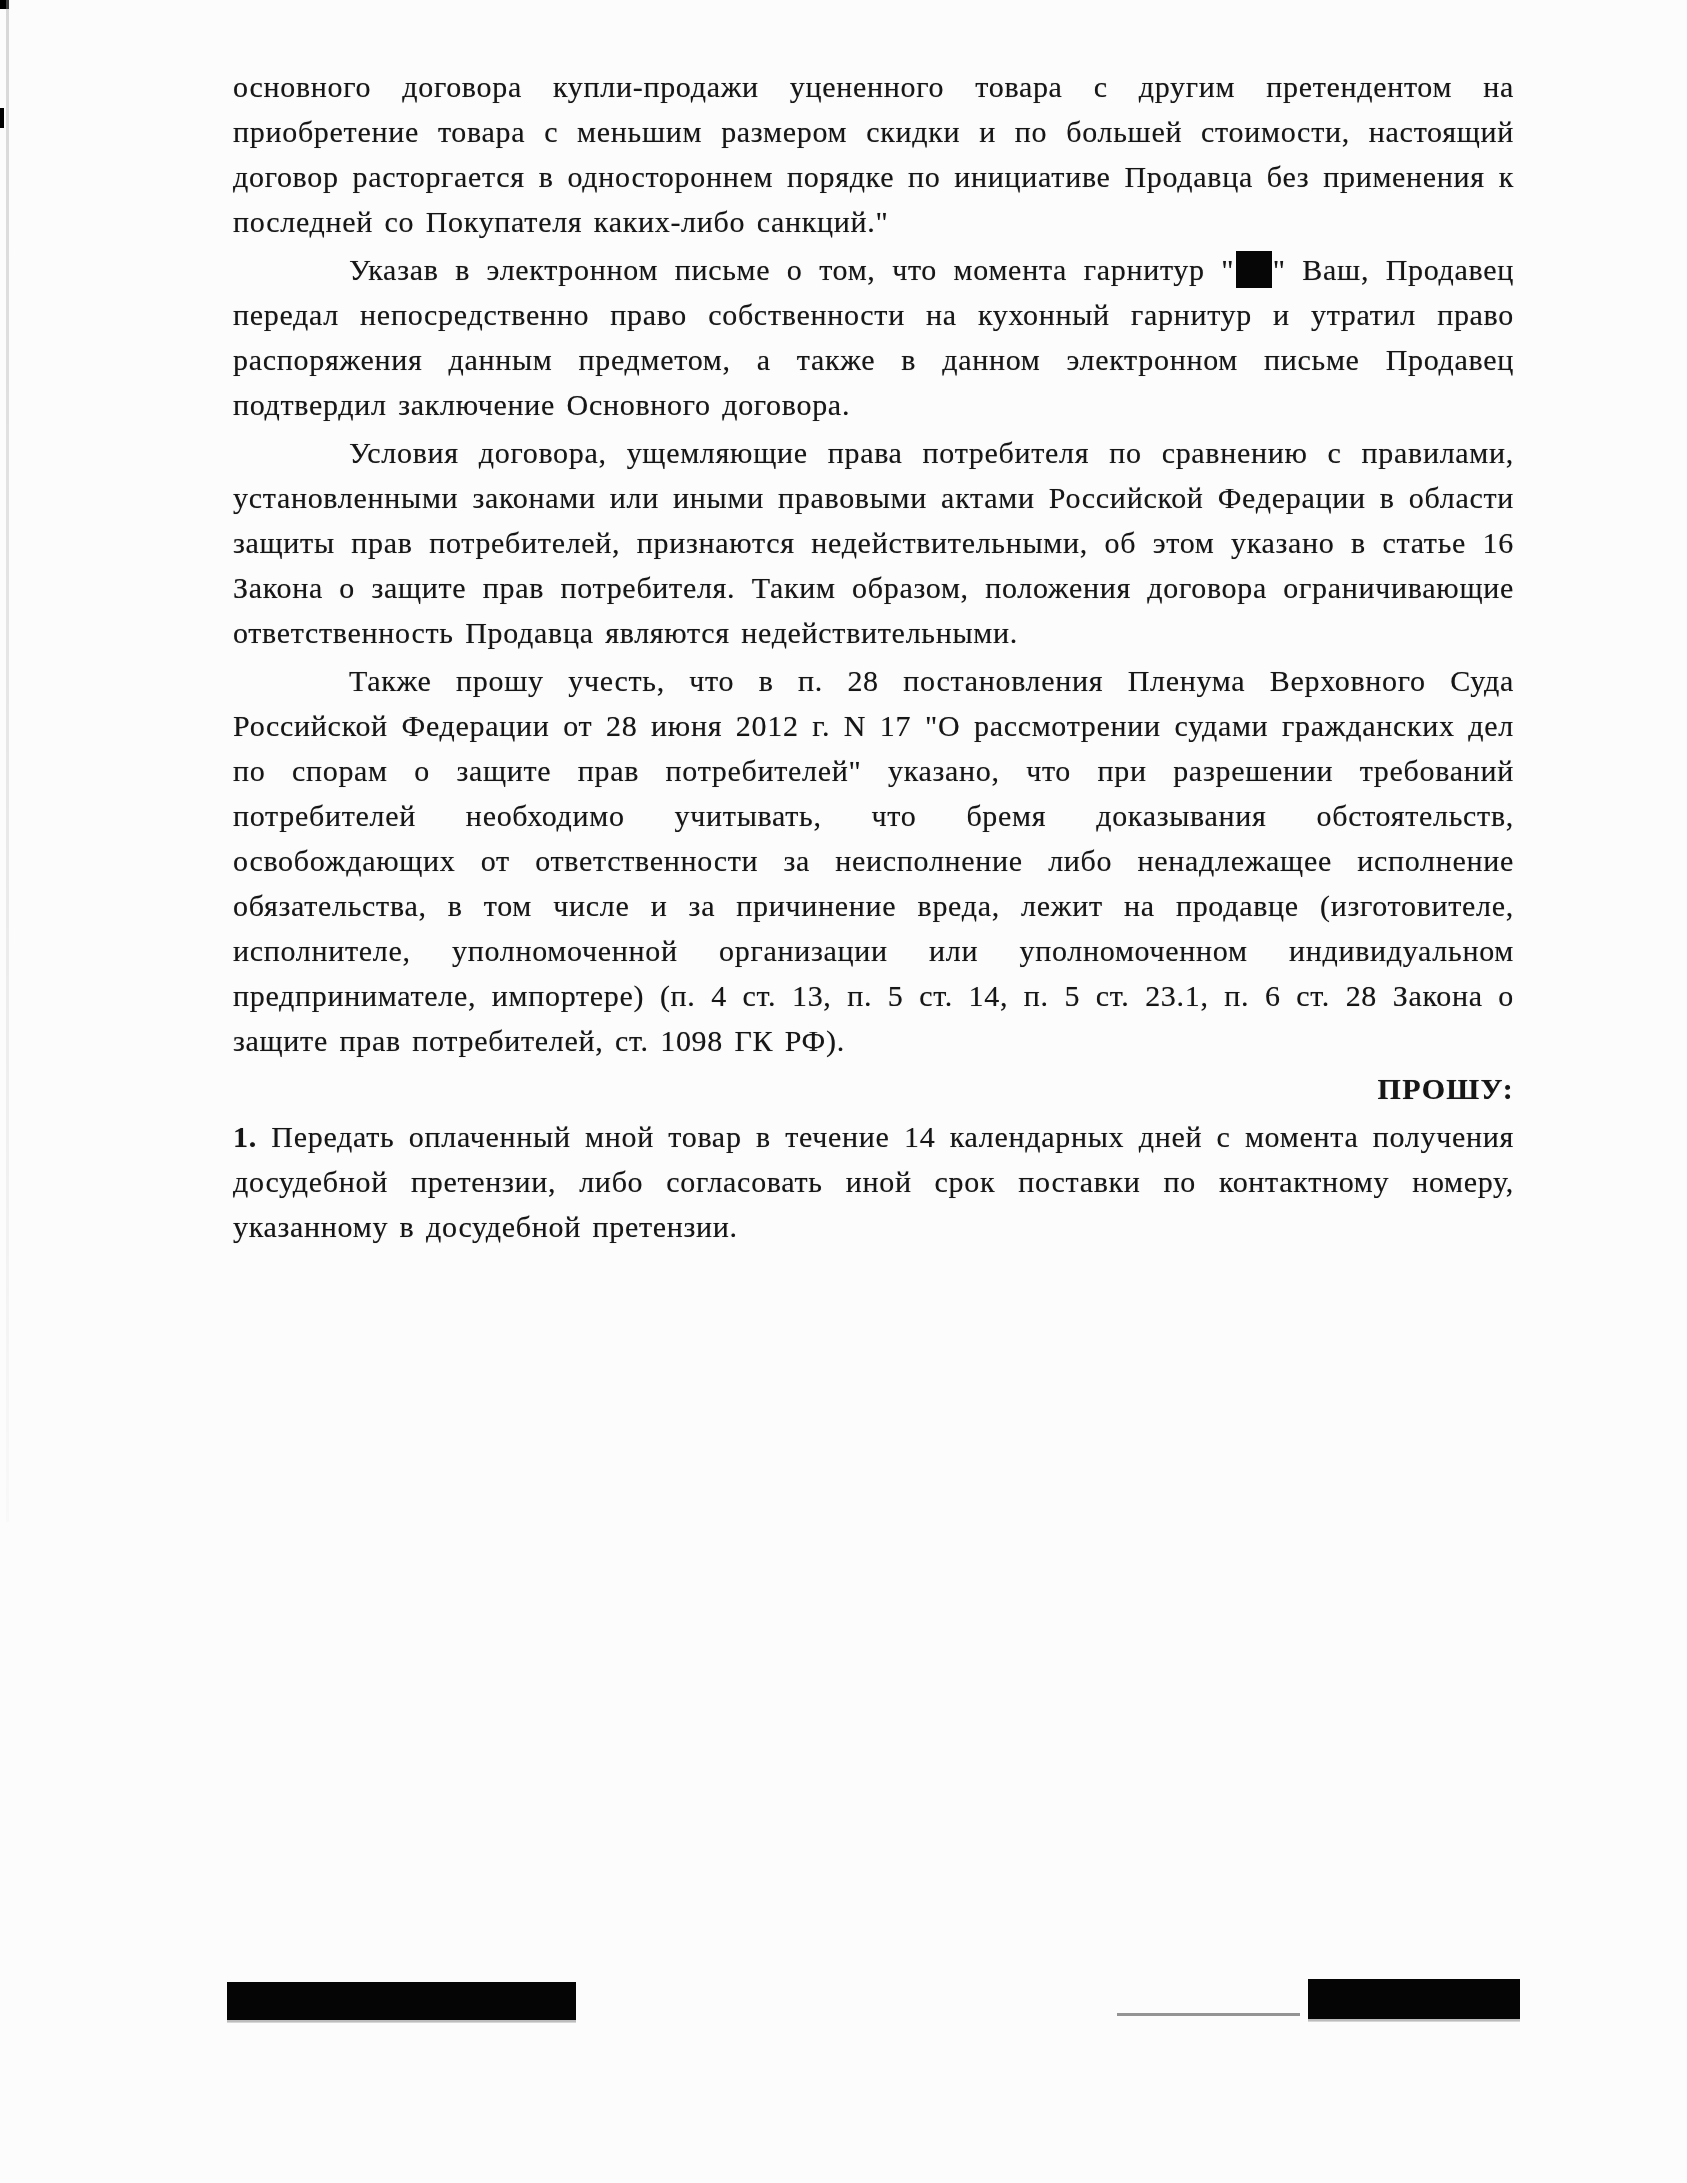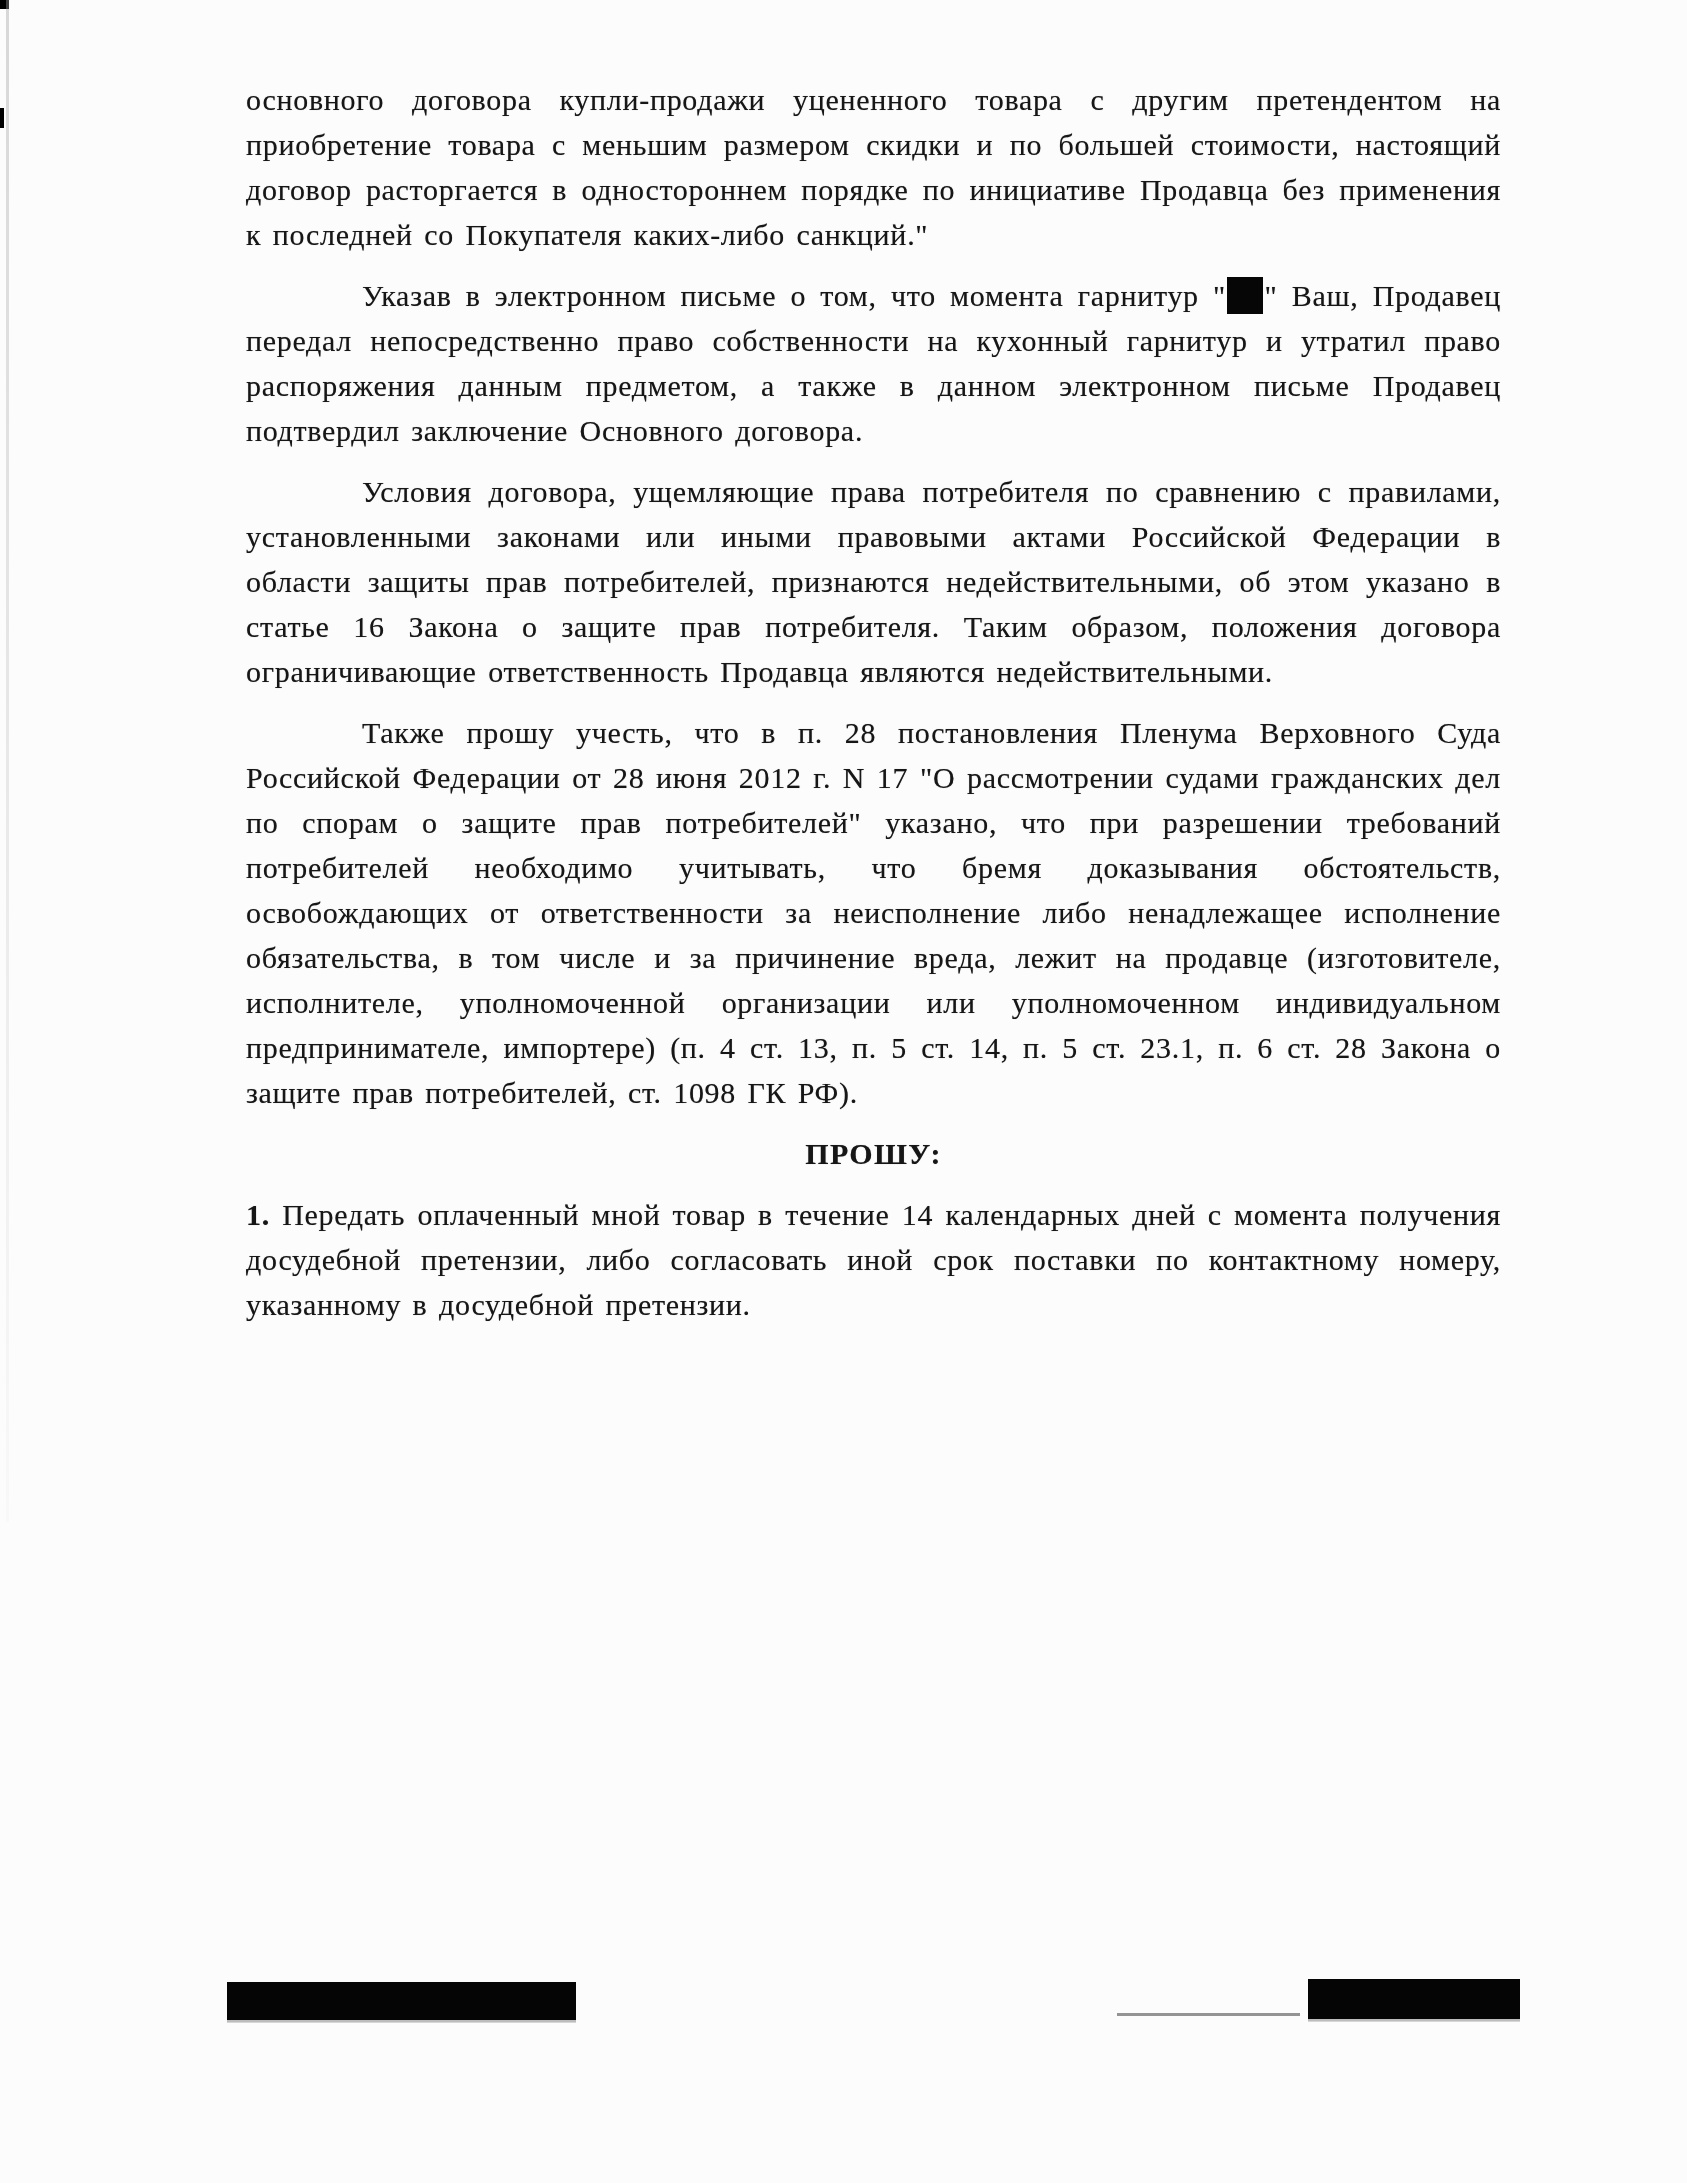--- a/index.html
+++ b/index.html
@@ -19,32 +19,32 @@
     position: absolute;
     left: 230px; top: 61px;
     width: 1287px;
     font-size: 30px;
     line-height: 45px;
     text-align: justify;
     letter-spacing: 0.7px;
     word-spacing: 3.3px;
     text-shadow: 0 0 0.7px rgba(25,25,25,0.5);
   }
-  p.para { margin: 16px; padding: 0; }
+  p.para { margin: 3px; padding: 0; }
   p.indent { text-indent: 116px; }
   .redact-inline {
     display: inline-block;
     width: 36px; height: 37px;
     background: #060606;
     vertical-align: -8px;
     margin: 0 1.3px;
   }
   .heading {
     margin: 24px 0 17px 167px;
-    text-align: center;
+    text-align: right;
     font-weight: bold;
     text-indent: 0;
     letter-spacing: 1.3px;
   }
   .item .num { font-weight: bold; }
   
   .redaction-bar {
     position: absolute;
     background: #050505;
     box-shadow: 0 2.6px 0 rgba(110,110,110,0.45);

